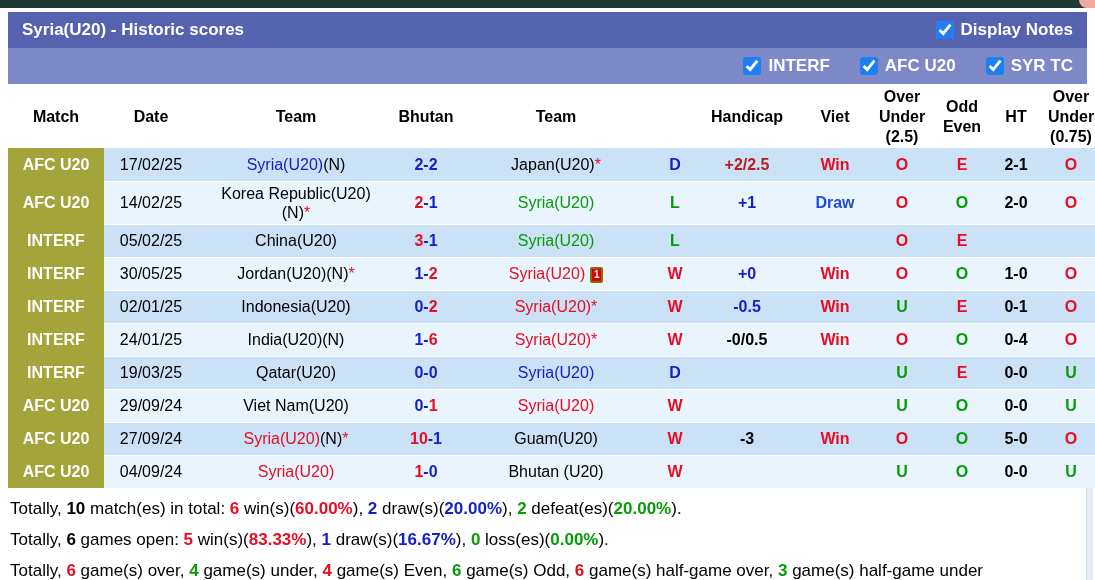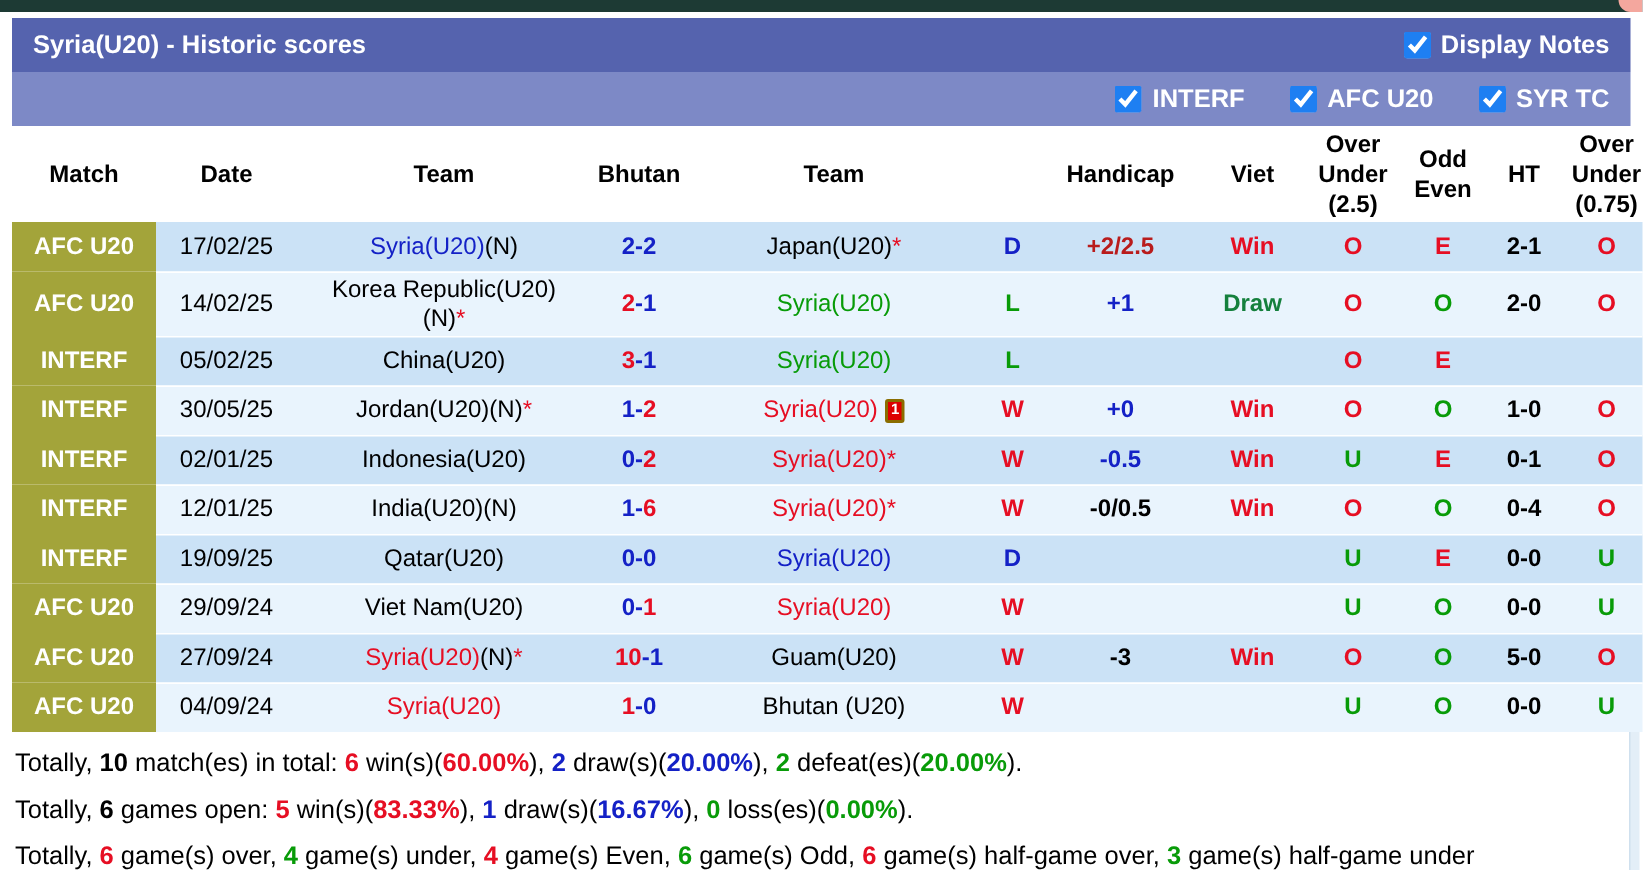--- a/index.html
+++ b/index.html
@@ -145,21 +145,21 @@
           <td class="c-ou075"><span style="color: rgb(230, 14, 35);">O</span></td>
         </tr>
         <tr class="light">
           <td class="c-match">AFC U20</td>
           <td class="c-date">14/02/25</td>
           <td class="c-team1"><span>Korea Republic(U20)(N)</span><span style="color: rgb(230, 14, 35);">*</span></td>
           <td class="c-result"><span style="color: rgb(230, 14, 35);">2</span><span style="color: rgb(20, 33, 198);">-1</span></td>
           <td class="c-team2"><span style="color: rgb(8, 155, 8);">Syria(U20)</span></td>
           <td class="c-wdl"><span style="color: rgb(8, 155, 8);">L</span></td>
           <td class="c-handicap"><span style="color: rgb(20, 33, 198);">+1</span></td>
-          <td class="c-odds"><span style="color: #15803d;">Draw</span></td>
+          <td class="c-odds"><span style="color: #1d4ed8;">Draw</span></td>
           <td class="c-ou25"><span style="color: rgb(230, 14, 35);">O</span></td>
           <td class="c-oddeven"><span style="color: rgb(8, 155, 8);">O</span></td>
           <td class="c-ht"><span>2-0</span></td>
           <td class="c-ou075"><span style="color: rgb(230, 14, 35);">O</span></td>
         </tr>
         <tr class="dark">
           <td class="c-match">INTERF</td>
           <td class="c-date">05/02/25</td>
           <td class="c-team1"><span>China(U20)</span></td>
           <td class="c-result"><span style="color: rgb(230, 14, 35);">3</span><span style="color: rgb(20, 33, 198);">-1</span></td>
@@ -195,35 +195,35 @@
           <td class="c-wdl"><span style="color: rgb(230, 14, 35);">W</span></td>
           <td class="c-handicap"><span style="color: rgb(20, 33, 198);">-0.5</span></td>
           <td class="c-odds"><span style="color: rgb(230, 14, 35);">Win</span></td>
           <td class="c-ou25"><span style="color: rgb(8, 155, 8);">U</span></td>
           <td class="c-oddeven"><span style="color: rgb(230, 14, 35);">E</span></td>
           <td class="c-ht"><span>0-1</span></td>
           <td class="c-ou075"><span style="color: rgb(230, 14, 35);">O</span></td>
         </tr>
         <tr class="light">
           <td class="c-match">INTERF</td>
-          <td class="c-date">12/01/25</td>
+          <td class="c-date">24/01/25</td>
           <td class="c-team1"><span>India(U20)(N)</span></td>
           <td class="c-result"><span style="color: rgb(20, 33, 198);">1-</span><span style="color: rgb(230, 14, 35);">6</span></td>
           <td class="c-team2"><span style="color: rgb(230, 14, 35);">Syria(U20)*</span></td>
           <td class="c-wdl"><span style="color: rgb(230, 14, 35);">W</span></td>
           <td class="c-handicap"><span>-0/0.5</span></td>
           <td class="c-odds"><span style="color: rgb(230, 14, 35);">Win</span></td>
           <td class="c-ou25"><span style="color: rgb(230, 14, 35);">O</span></td>
           <td class="c-oddeven"><span style="color: rgb(8, 155, 8);">O</span></td>
           <td class="c-ht"><span>0-4</span></td>
           <td class="c-ou075"><span style="color: rgb(230, 14, 35);">O</span></td>
         </tr>
         <tr class="dark">
           <td class="c-match">INTERF</td>
-          <td class="c-date">19/09/25</td>
+          <td class="c-date">19/03/25</td>
           <td class="c-team1"><span>Qatar(U20)</span></td>
           <td class="c-result"><span style="color: rgb(20, 33, 198);">0-0</span></td>
           <td class="c-team2"><span style="color: rgb(20, 33, 198);">Syria(U20)</span></td>
           <td class="c-wdl"><span style="color: rgb(20, 33, 198);">D</span></td>
           <td class="c-handicap"></td>
           <td class="c-odds"></td>
           <td class="c-ou25"><span style="color: rgb(8, 155, 8);">U</span></td>
           <td class="c-oddeven"><span style="color: rgb(230, 14, 35);">E</span></td>
           <td class="c-ht"><span>0-0</span></td>
           <td class="c-ou075"><span style="color: rgb(8, 155, 8);">U</span></td>

